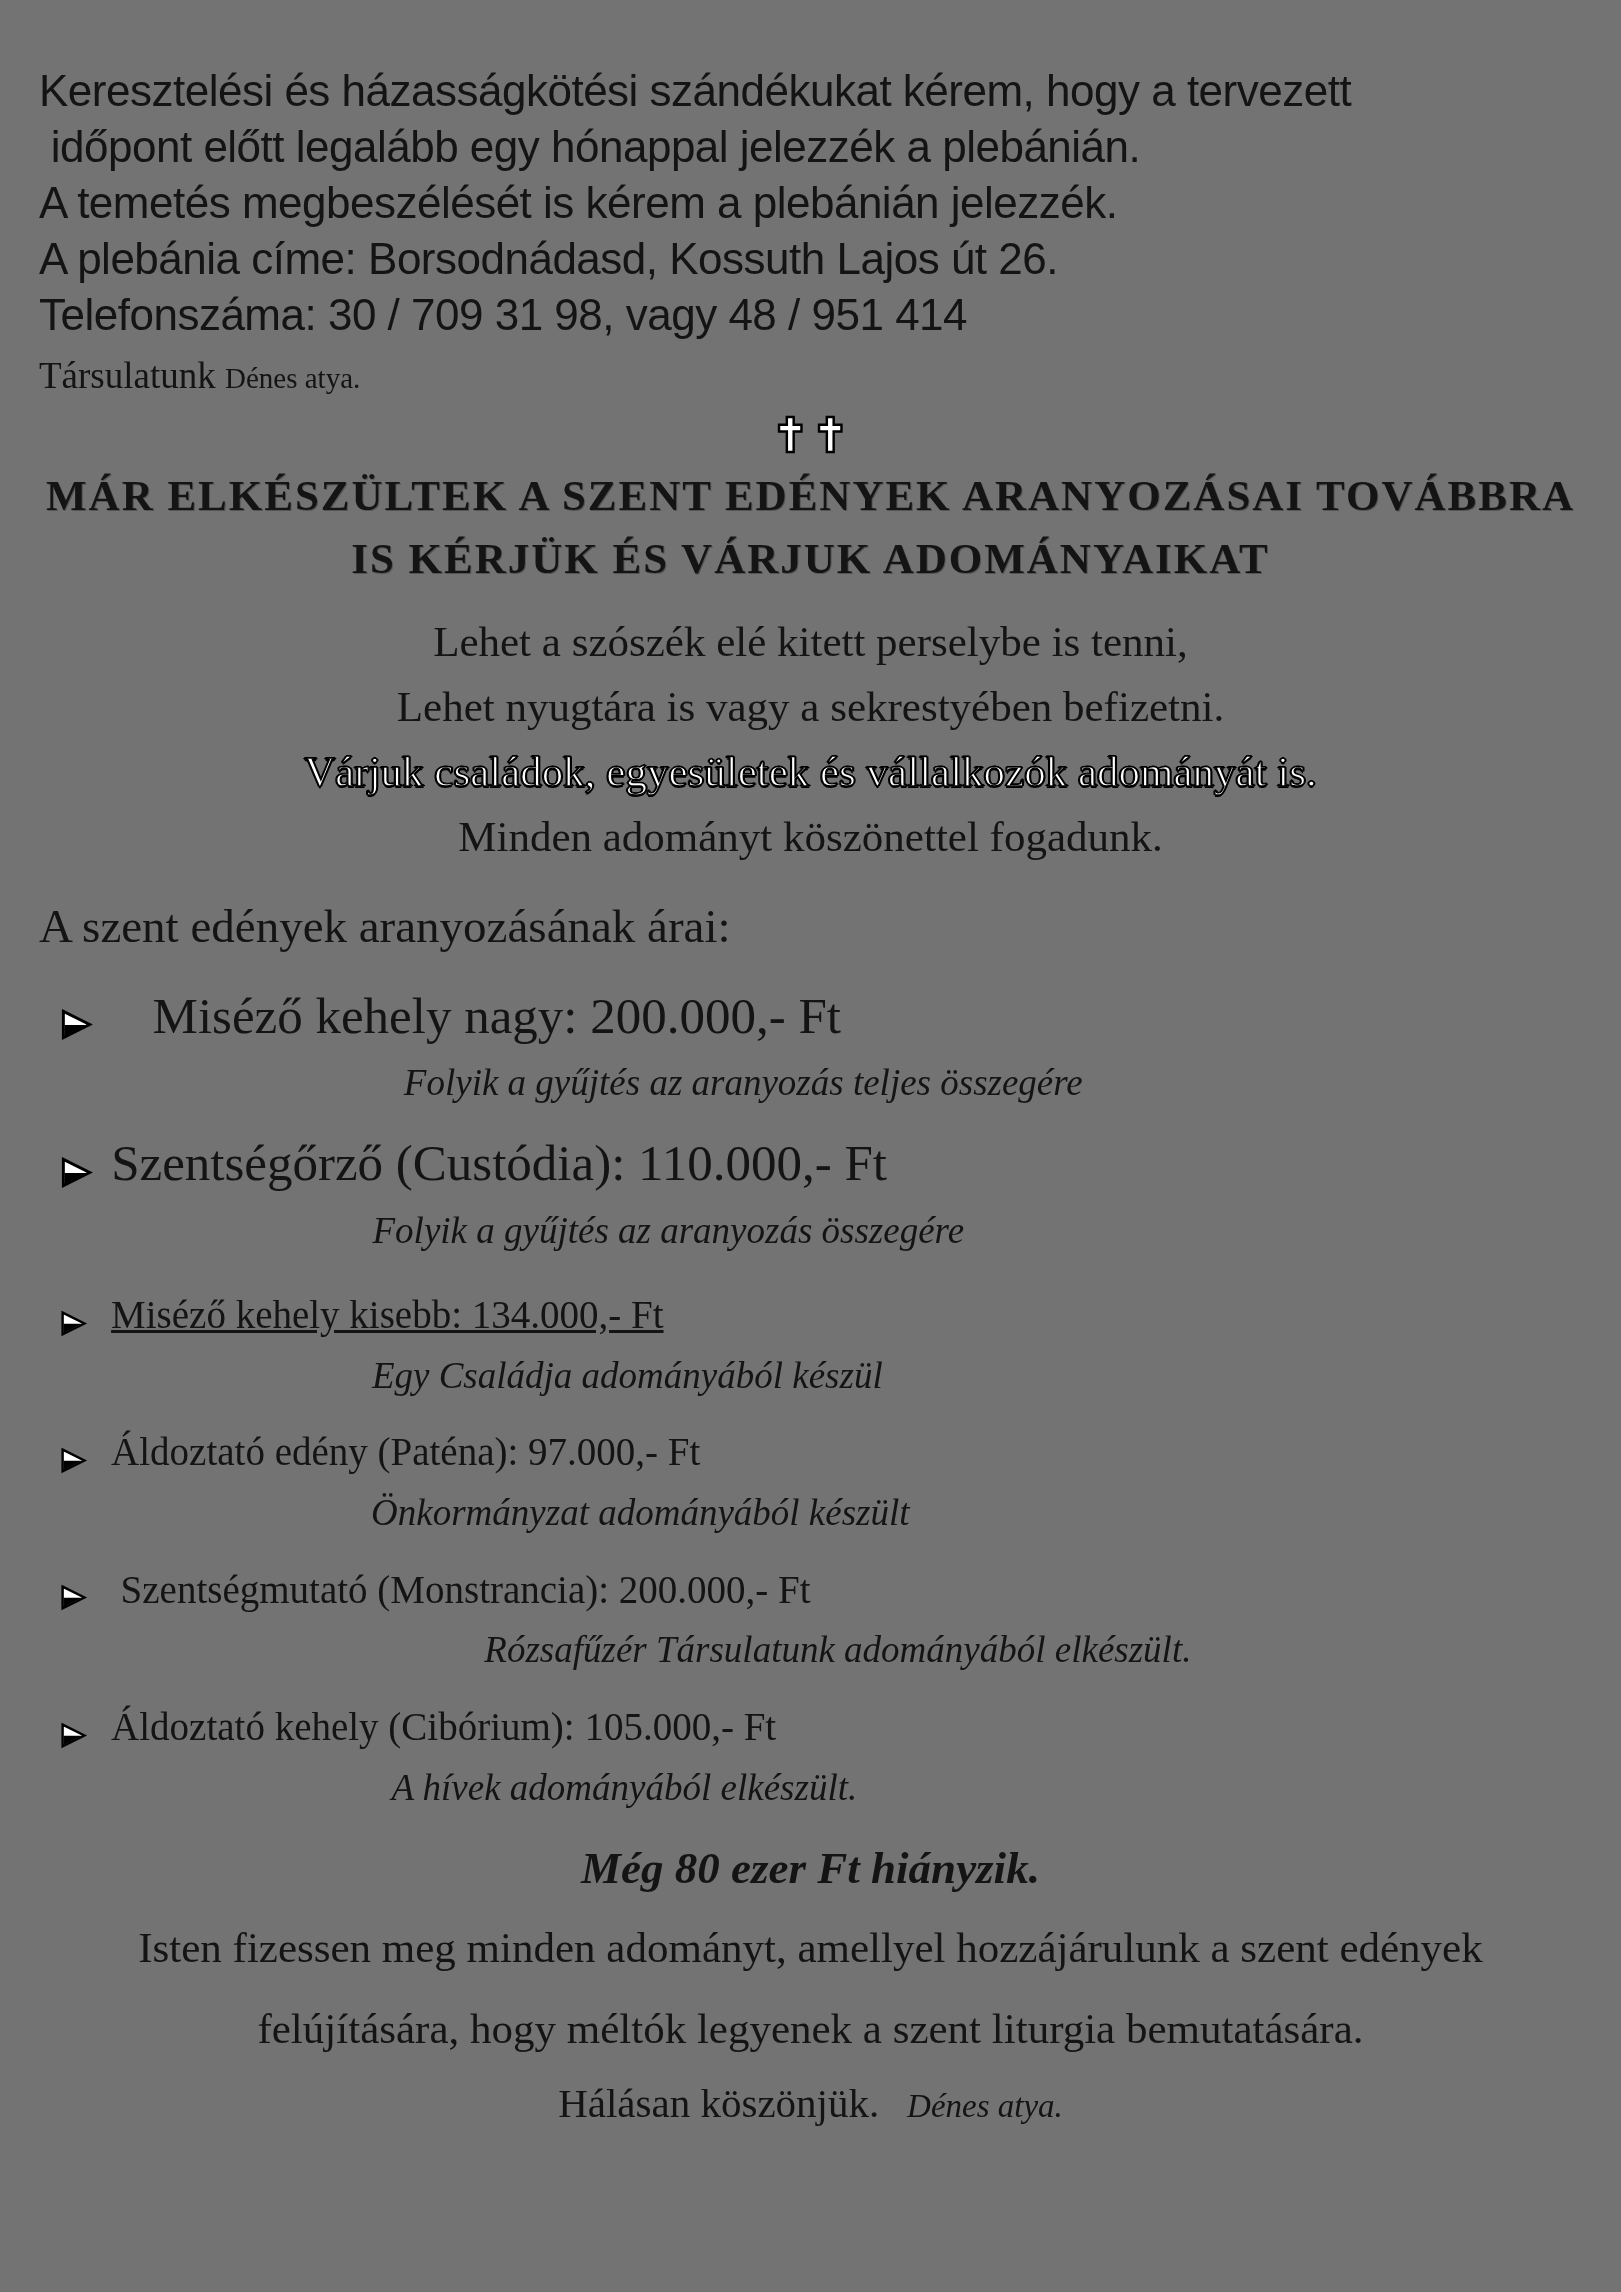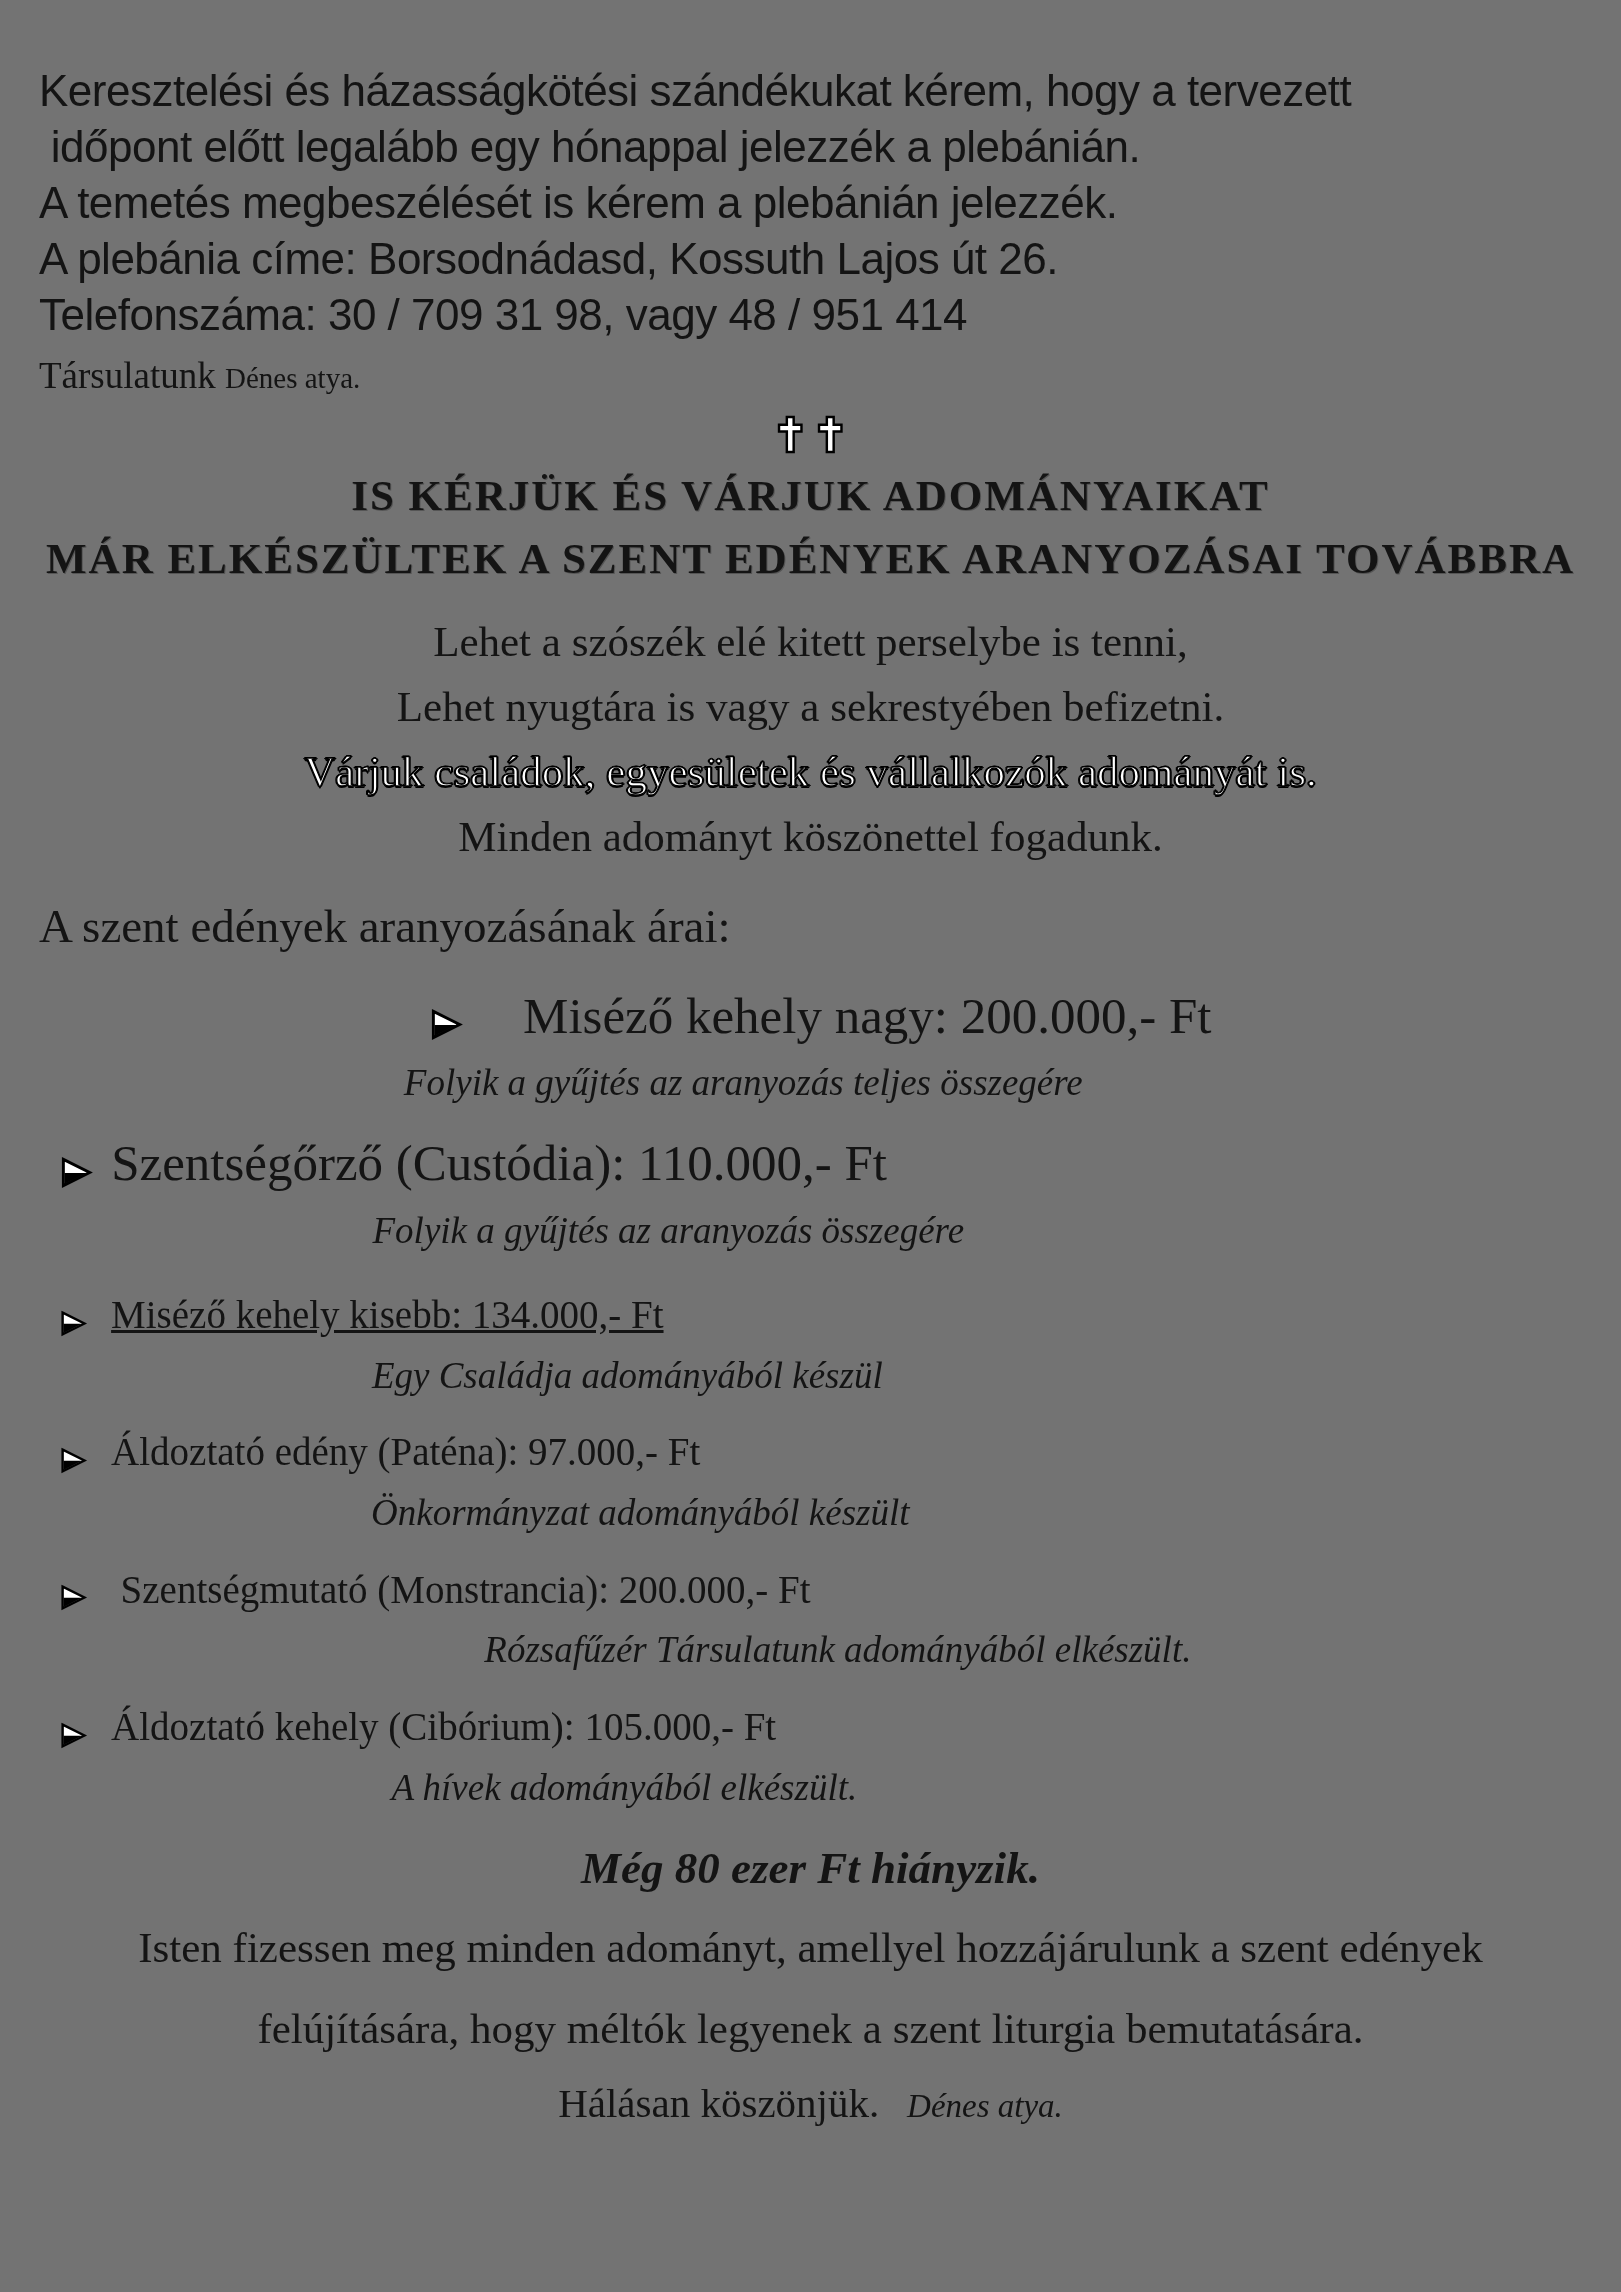--- a/index.html
+++ b/index.html
@@ -42,21 +42,21 @@
   }
   
   .prices-heading{margin-top:27.4px;font-size:47px;line-height:59px;white-space:nowrap;}
   .plist{padding-left:19.6px;}
   .pitem{display:flex;align-items:flex-start;white-space:nowrap;}
   .pitem .blt{flex:0 0 auto;margin-top:9.8px;}
   .pitem.lg{font-size:51px;line-height:63px;}
   .pitem.sm{font-size:39px;line-height:51px;}
   .pitem.lg .blt svg{width:35px;height:35px;}
   .pitem.sm .blt svg{width:29px;height:29px;margin-top:2px;}
-  .mt40{margin-top:26px;} .mt36{margin-top:35px;text-decoration:underline;} .mt30{margin-top:29px;justify-content:center;} .mt28{margin-top:27.4px;}
+  .mt40{margin-top:26px;} .mt36{margin-top:35px;text-decoration:underline;} .mt30{margin-top:29px;} .mt28{margin-top:27.4px;}
   .g60{margin-right:59px;} .g18{margin-right:17.6px;} .g24{margin-right:23.5px;} .g34{margin-right:33px;}
   .note{
     margin-top:2px;text-align:center;font-style:italic;
     font-size:37px;line-height:47px;white-space:nowrap;
   }
   .n1{transform:translateX(-77px);}
   .n2{transform:translateX(-152px);}
   .n3{transform:translateX(-193px);}
   .n4{transform:translateX(-180px);}
   .n5{transform:translateX(17.6px);}
@@ -103,22 +103,22 @@
   <div class="crosses">
     <svg width="26.5" height="39" viewBox="0 0 27 40">
         <use href="#latin-cross"></use>
       </svg>
     <svg width="26.5" height="39" viewBox="0 0 27 40">
         <use href="#latin-cross"></use>
       </svg>
   </div>
 
   <div class="headline">
+    <div>MÁR ELKÉSZÜLTEK A SZENT EDÉNYEK ARANYOZÁSAI TOVÁBBRA</div>
     <div>IS KÉRJÜK ÉS VÁRJUK ADOMÁNYAIKAT</div>
-    <div>MÁR ELKÉSZÜLTEK A SZENT EDÉNYEK ARANYOZÁSAI TOVÁBBRA</div>
   </div>
 
   <div class="annc">
     <div>Lehet a szószék elé kitett perselybe is tenni,</div>
     <div>Lehet nyugtára is vagy a sekrestyében befizetni.</div>
     <div class="engraved">Várjuk családok, egyesületek és vállalkozók adományát is.</div>
     <div>Minden adományt köszönettel fogadunk.</div>
   </div>
 
   <div class="prices-heading">A szent edények aranyozásának árai:</div>

